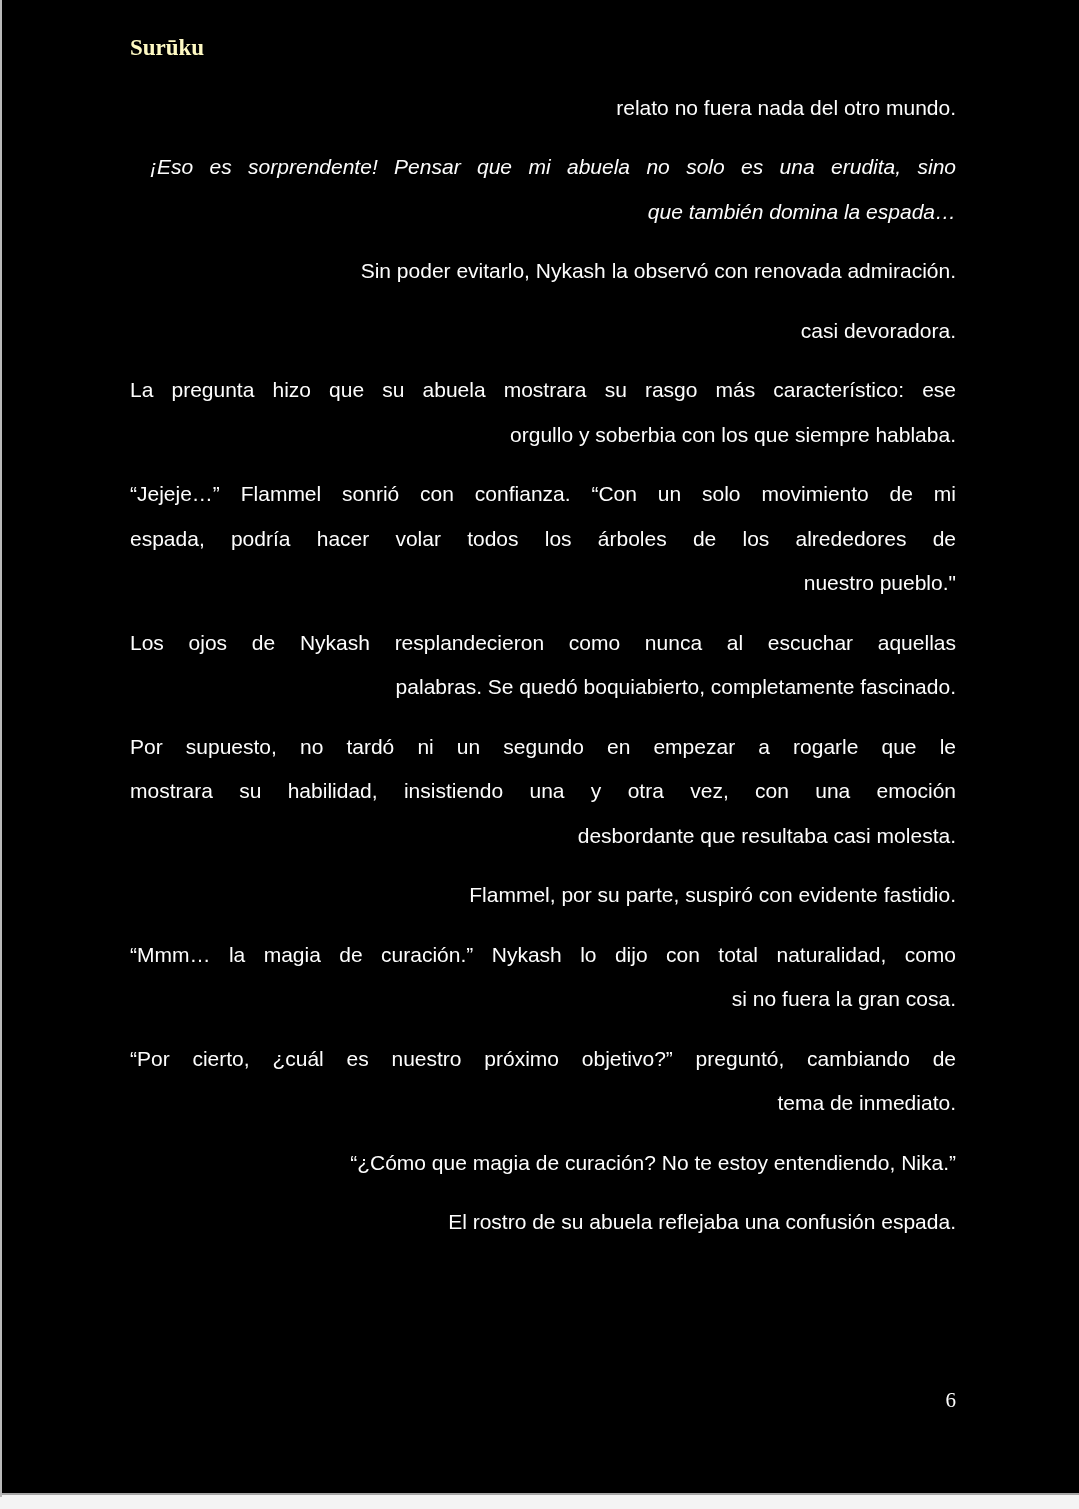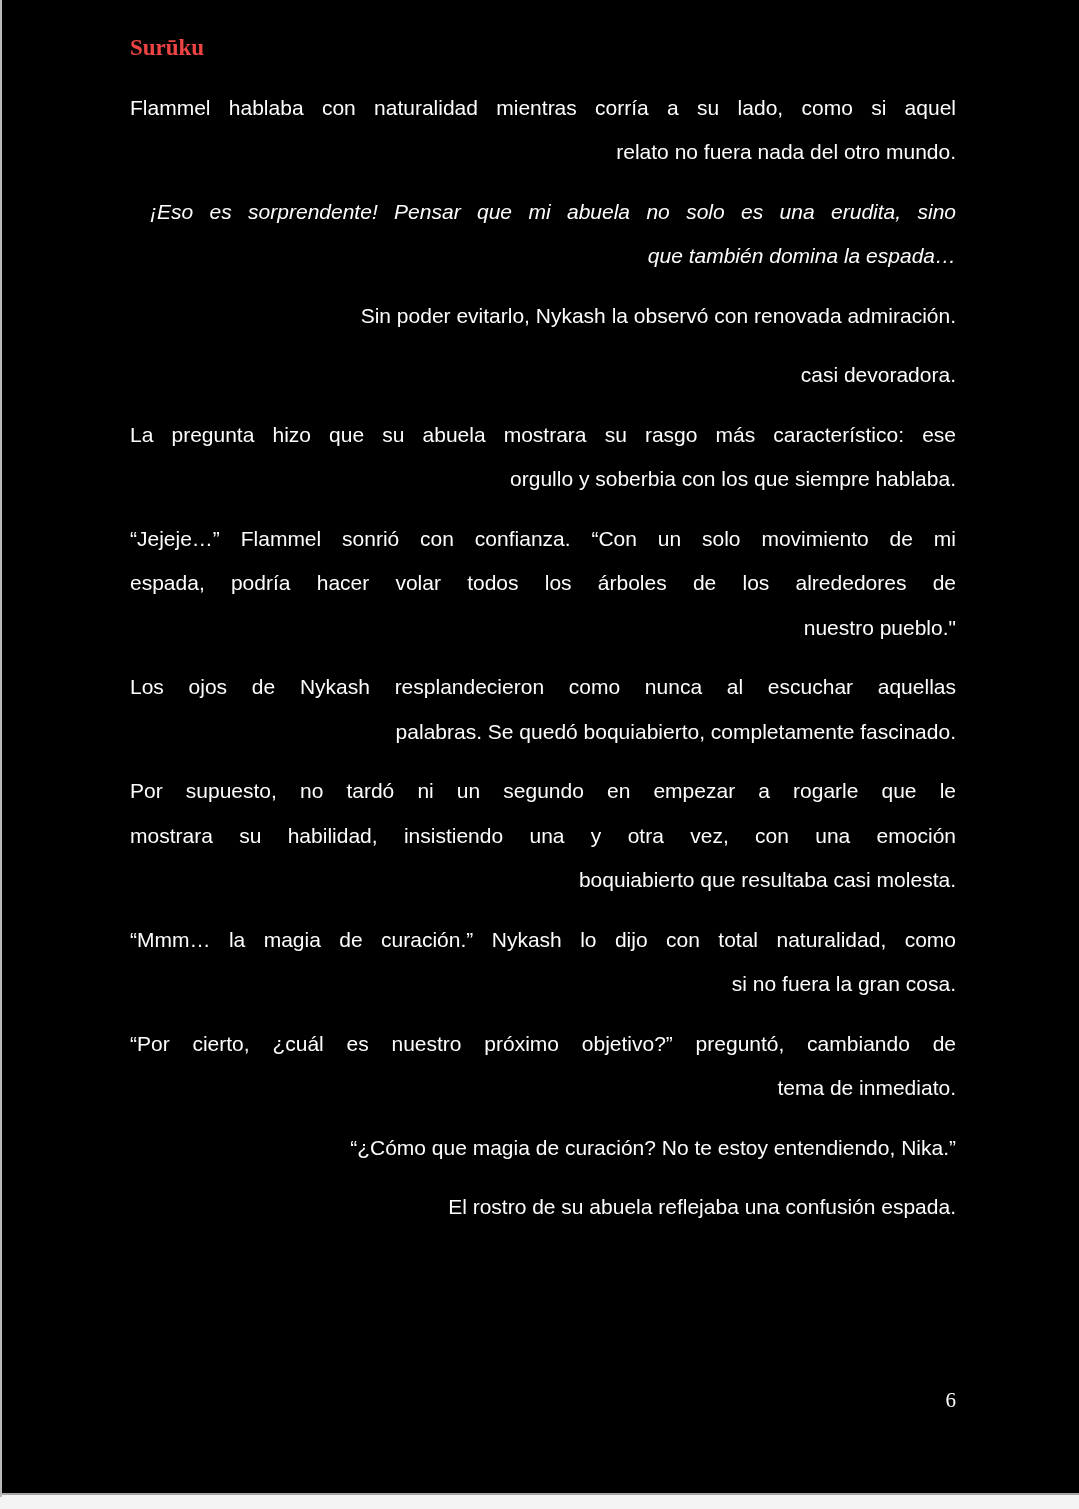--- a/index.html
+++ b/index.html
@@ -39,21 +39,21 @@
     right: 123px;
     top: 26px;
     color: #fdfdfd;
   }
   .doc-title {
     font-family: "Liberation Serif", serif;
     font-weight: bold;
     font-size: 23px;
     line-height: 44.5px;
     margin: 0 0 15px 0;
-    color: #ef4444;
+    color: #fef9c3;
   }
   .para {
     margin: 0 0 15px 0;
     font-size: 21px;
     line-height: 44.5px;
   }
   .para.italic {
     font-style: italic;
     margin-left: 20px;
   }
@@ -80,21 +80,20 @@
 <body>
 
 <div class="window-edge"></div>
 
 <div class="document-page">
   <div class="page-content">
 
     <div class="doc-title">Surūku</div>
 
     <div class="para">
-      <div class="line j">Flammel hablaba con naturalidad mientras corría a su lado, como si aquel</div>
       <div class="line">relato no fuera nada del otro mundo.</div>
     </div>
 
     <div class="para italic">
       <div class="line j">¡Eso es sorprendente! Pensar que mi abuela no solo es una erudita, sino</div>
       <div class="line">que también domina la espada…</div>
     </div>
 
     <div class="para">
       <div class="line">Sin poder evitarlo, Nykash la observó con renovada admiración.</div>
@@ -117,23 +116,26 @@
     </div>
 
     <div class="para">
       <div class="line j">Los ojos de Nykash resplandecieron como nunca al escuchar aquellas</div>
       <div class="line">palabras. Se quedó boquiabierto, completamente fascinado.</div>
     </div>
 
     <div class="para">
       <div class="line j">Por supuesto, no tardó ni un segundo en empezar a rogarle que le</div>
       <div class="line j">mostrara su habilidad, insistiendo una y otra vez, con una emoción</div>
-      <div class="line">boquiabierto que resultaba casi molesta.</div>
+      <div class="line">desbordante que resultaba casi molesta.</div>
     </div>
 
+    <div class="para">
+      <div class="line">Flammel, por su parte, suspiró con evidente fastidio.</div>
+    </div>
 
     <div class="para">
       <div class="line j">“Mmm… la magia de curación.” Nykash lo dijo con total naturalidad, como</div>
       <div class="line">si no fuera la gran cosa.</div>
     </div>
 
     <div class="para">
       <div class="line j">“Por cierto, ¿cuál es nuestro próximo objetivo?” preguntó, cambiando de</div>
       <div class="line">tema de inmediato.</div>
     </div>

